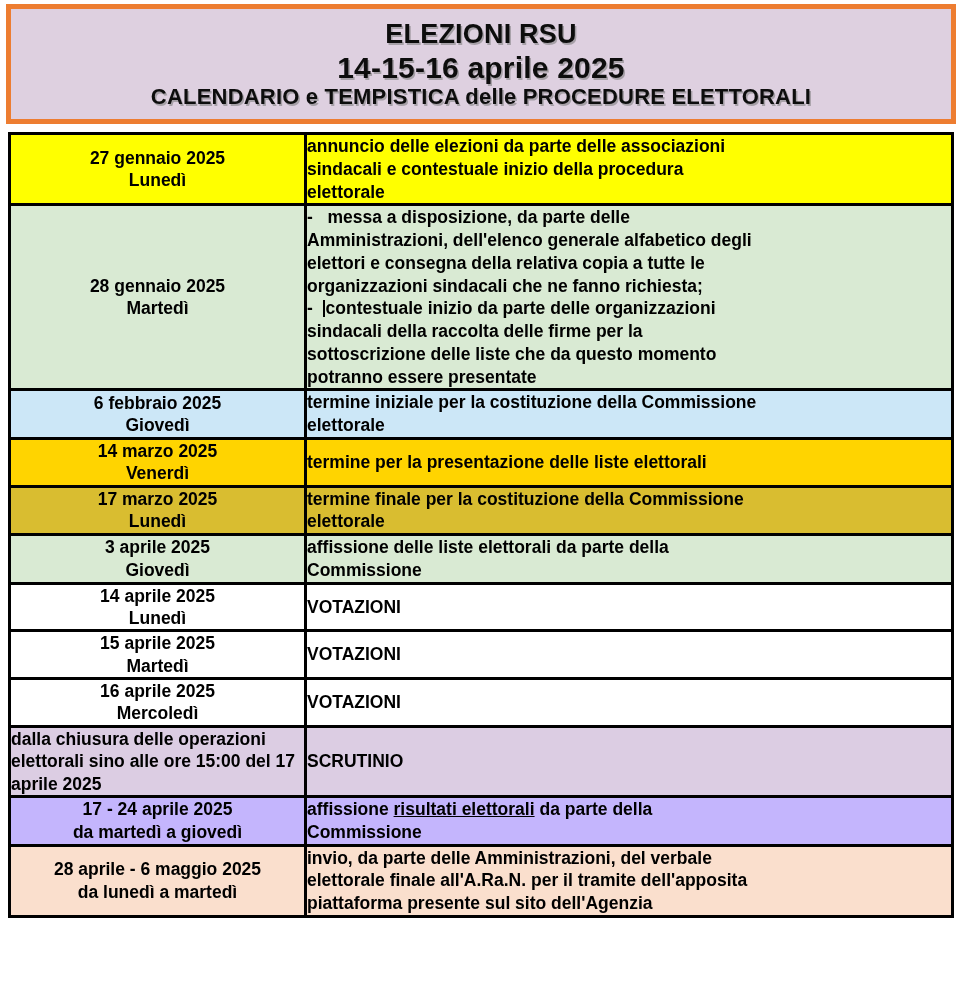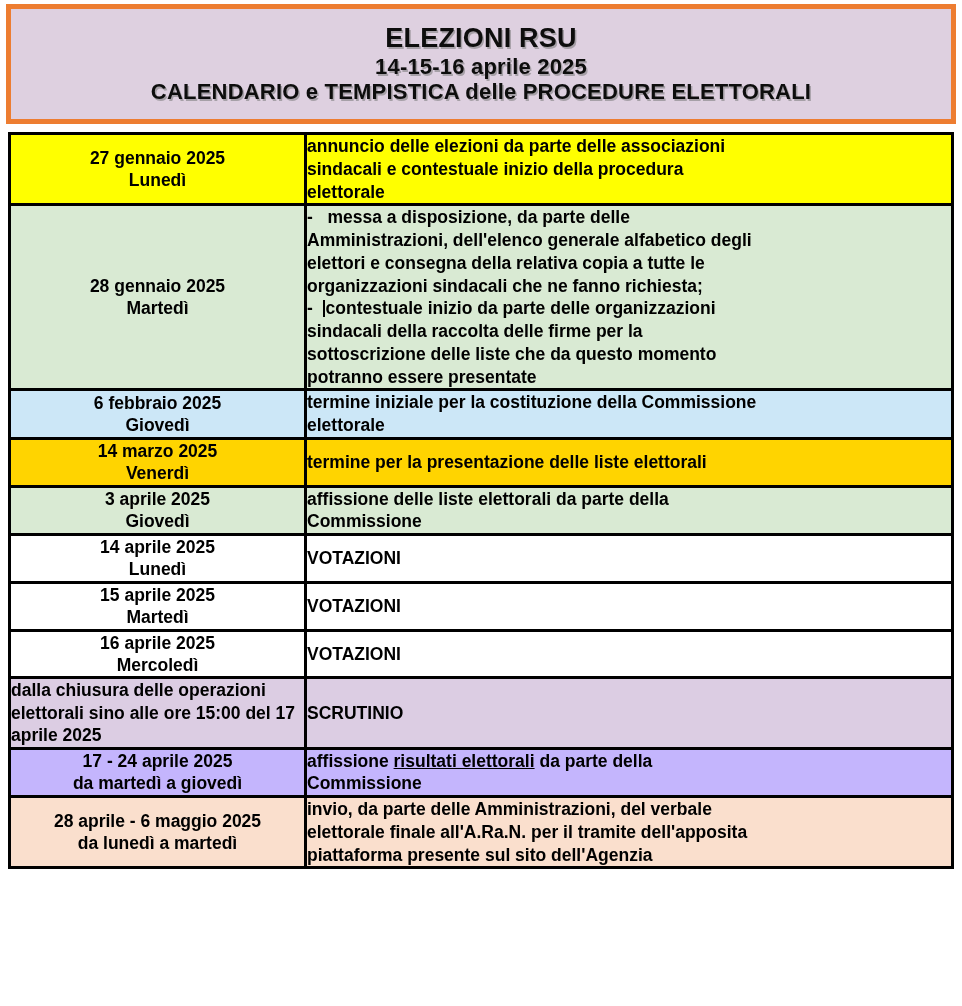--- a/index.html
+++ b/index.html
@@ -39,21 +39,21 @@
     text-align: center;
   }
   #header-banner .ttl {
     color: #0d0d0d;
     font-weight: bold;
     letter-spacing: .2px;
     text-shadow: 1.5px 1.5px 0 rgba(120,120,120,.55);
     line-height: 1.12;
   }
   .ttl-main  { font-size: 27px; margin-bottom: 2px; }
-  .ttl-sub   { font-size: 22px; }
+  .ttl-sub   { font-size: 30px; }
   .ttl-sub2  { font-size: 22px; }
 
   
   #cal-table {
     position: absolute;
     left: 8px;
     top: 132px;
     width: 946px;
     border-collapse: collapse;
     table-layout: fixed;
@@ -168,20 +168,30 @@
       <tr>
         <td class="date-cell bg-gold">
           <span>14 marzo 2025</span>
           <span class="d-line2">Venerdì</span>
         </td>
         <td class="desc-cell bg-gold">
           <span class="dl">termine per la presentazione delle liste elettorali</span>
         </td>
       </tr>
 
+      <tr>
+        <td class="date-cell bg-darkgold">
+          <span>17 marzo 2025</span>
+          <span class="d-line2">Lunedì</span>
+        </td>
+        <td class="desc-cell bg-darkgold">
+          <span class="dl">termine finale per la costituzione della Commissione
+elettorale</span>
+        </td>
+      </tr>
 
       <tr>
         <td class="date-cell bg-lightgreen">
           <span>3 aprile 2025</span>
           <span class="d-line2">Giovedì</span>
         </td>
         <td class="desc-cell bg-lightgreen">
           <span class="dl">affissione delle liste elettorali da parte della
 Commissione</span>
         </td>

